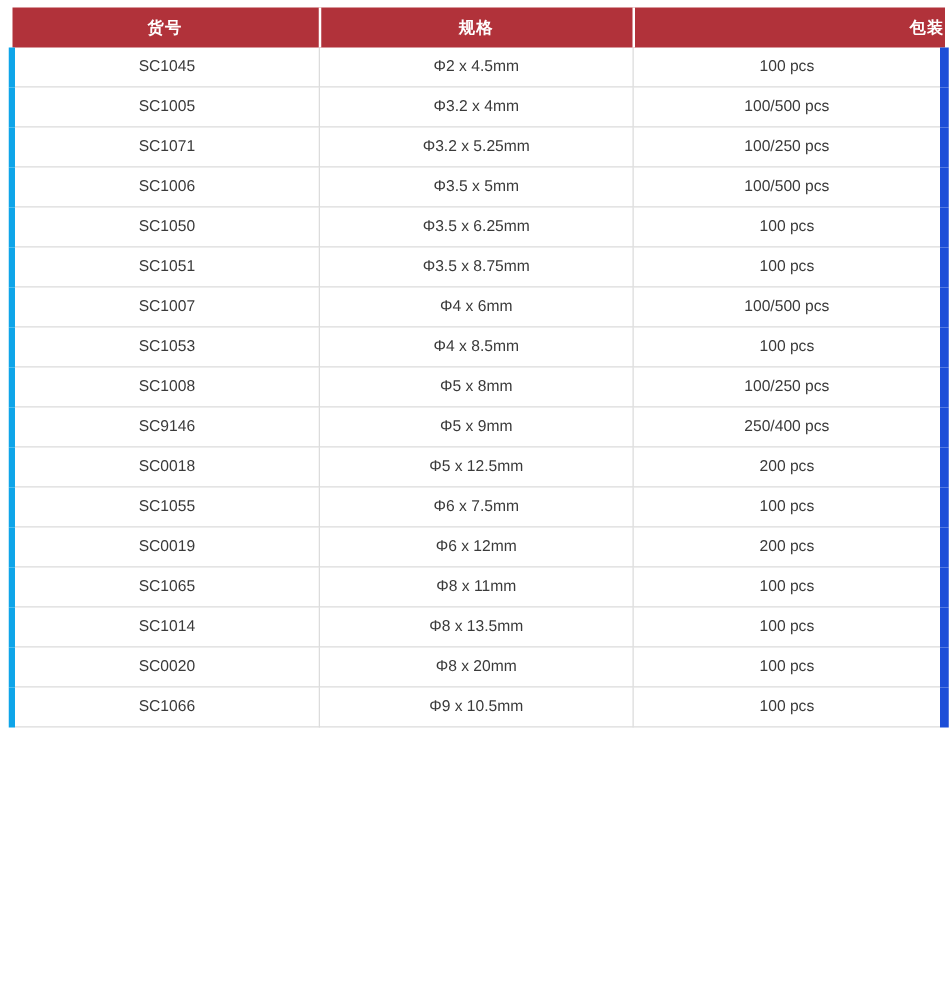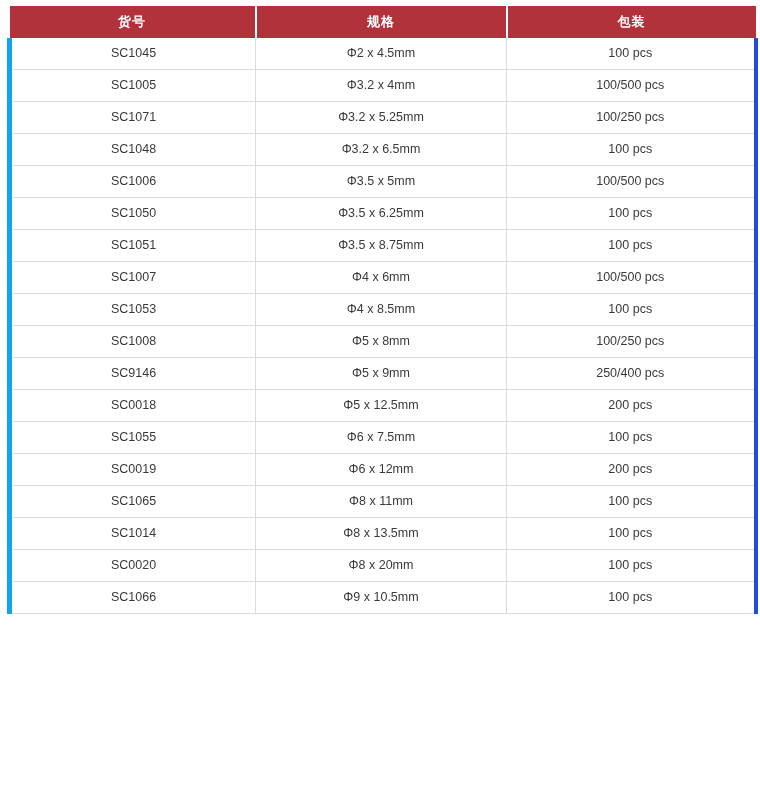--- a/index.html
+++ b/index.html
@@ -35,40 +35,40 @@
     color: #ffffff;
     font-size: 13px;
     font-weight: bold;
     height: 20px;
     line-height: 32px;
     padding: 0;
     text-align: center;
     border-right: 2px solid #ffffff;
     letter-spacing: 1px;
   }
-  thead th:last-child { border-right: none; }
+  thead th:last-child { border-right: none; text-align: right; }
 
   tbody td {
     height: 31px;
     line-height: 31px;
     padding: 0;
     font-size: 12.5px;
     color: #3a3a3a;
     text-align: center;
     border-bottom: 1px solid #dcdcdc;
     border-right: 1px solid #dcdcdc;
     background: #ffffff;
     overflow: hidden;
     white-space: nowrap;
   }
   tbody td.cell-code {
     border-left: 5px solid #0ea5e9;
   }
   tbody td.cell-pack {
-    border-right: 4px solid #1d4ed8;
+    border-right: 7px solid #1d4ed8;
     margin-left: 22px;
   }
   tbody tr:first-child td {
     border-top: none;
   }
 </style>
 </head>
 <body>
 
 <div class="spec-table-wrap">
@@ -93,25 +93,20 @@
         </tr>
         <tr>
           <td class="cell-code">SC1005</td>
           <td class="cell-spec">Φ3.2 x 4mm</td>
           <td class="cell-pack">100/500 pcs</td>
         </tr>
         <tr>
           <td class="cell-code">SC1071</td>
           <td class="cell-spec">Φ3.2 x 5.25mm</td>
           <td class="cell-pack">100/250 pcs</td>
-        </tr>
-        <tr>
-          <td class="cell-code">SC1048</td>
-          <td class="cell-spec">Φ3.2 x 6.5mm</td>
-          <td class="cell-pack">100 pcs</td>
         </tr>
         <tr>
           <td class="cell-code">SC1006</td>
           <td class="cell-spec">Φ3.5 x 5mm</td>
           <td class="cell-pack">100/500 pcs</td>
         </tr>
         <tr>
           <td class="cell-code">SC1050</td>
           <td class="cell-spec">Φ3.5 x 6.25mm</td>
           <td class="cell-pack">100 pcs</td>

